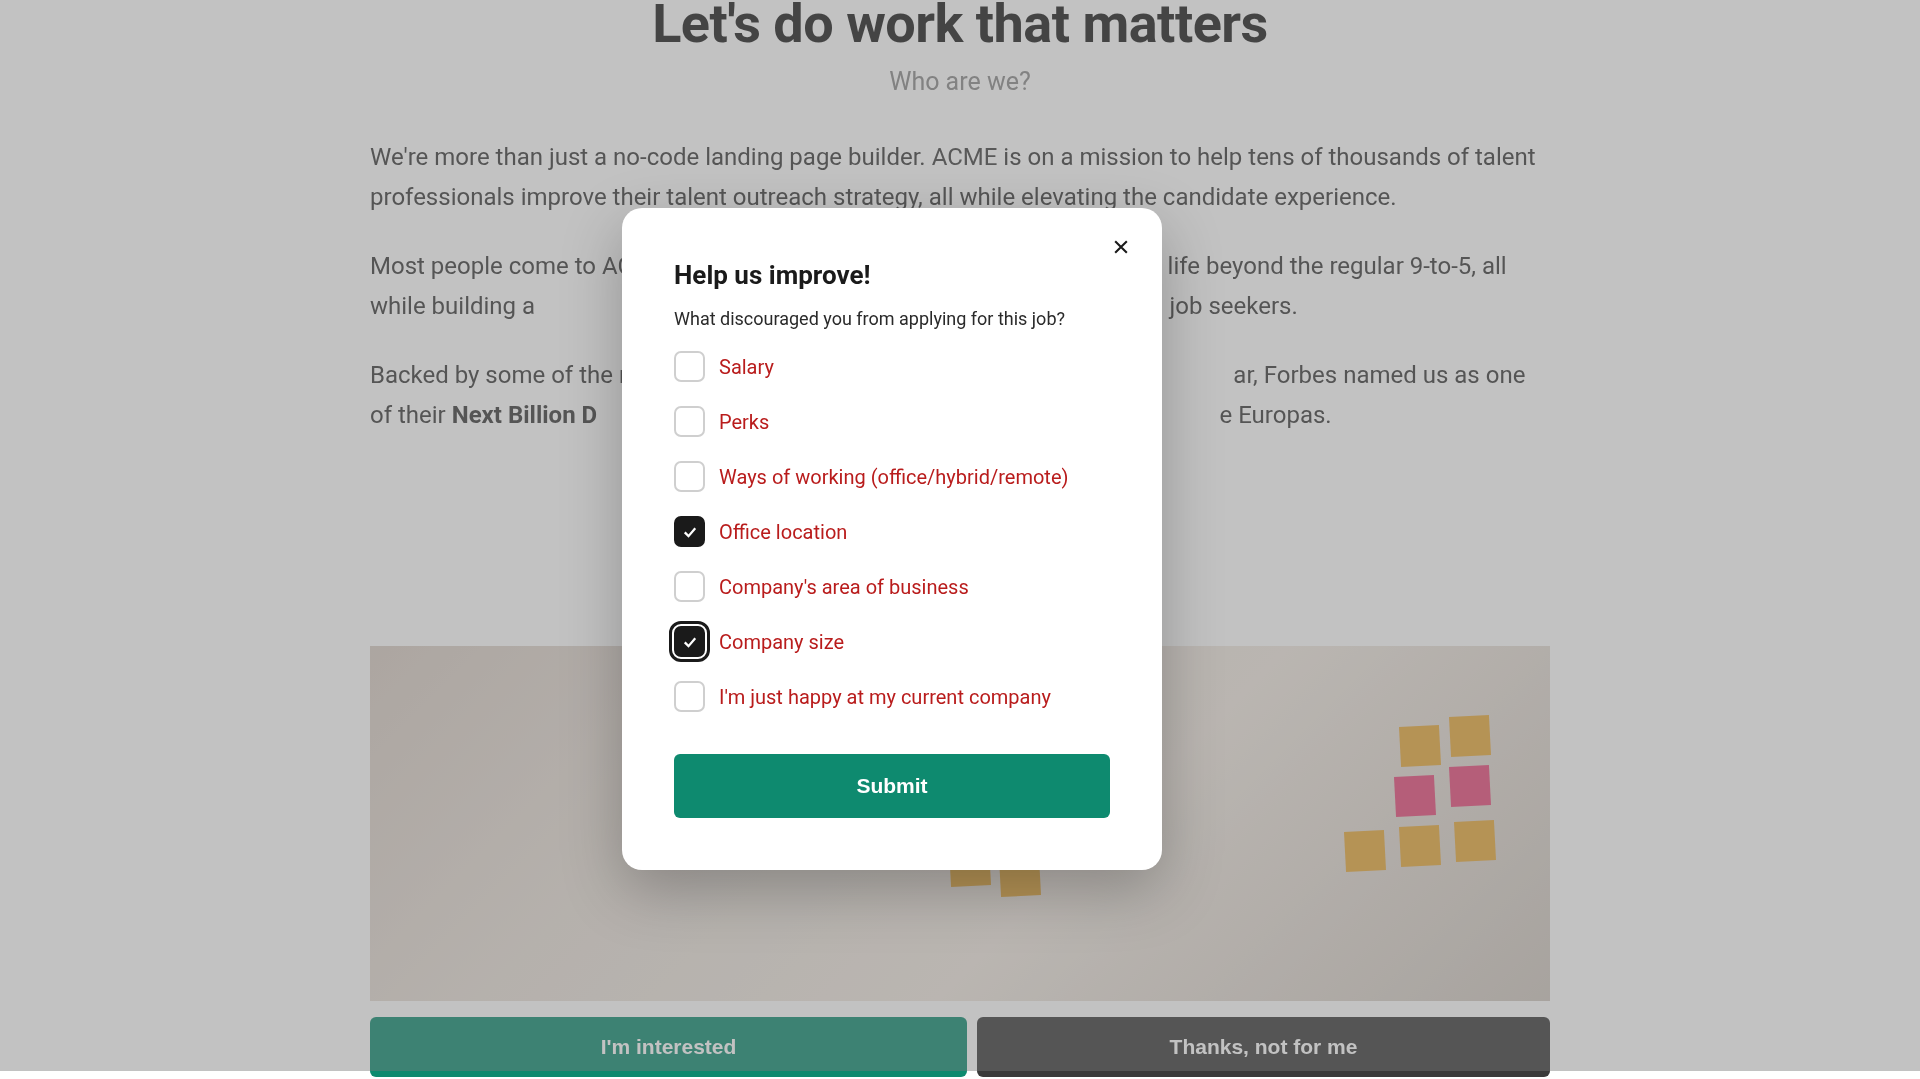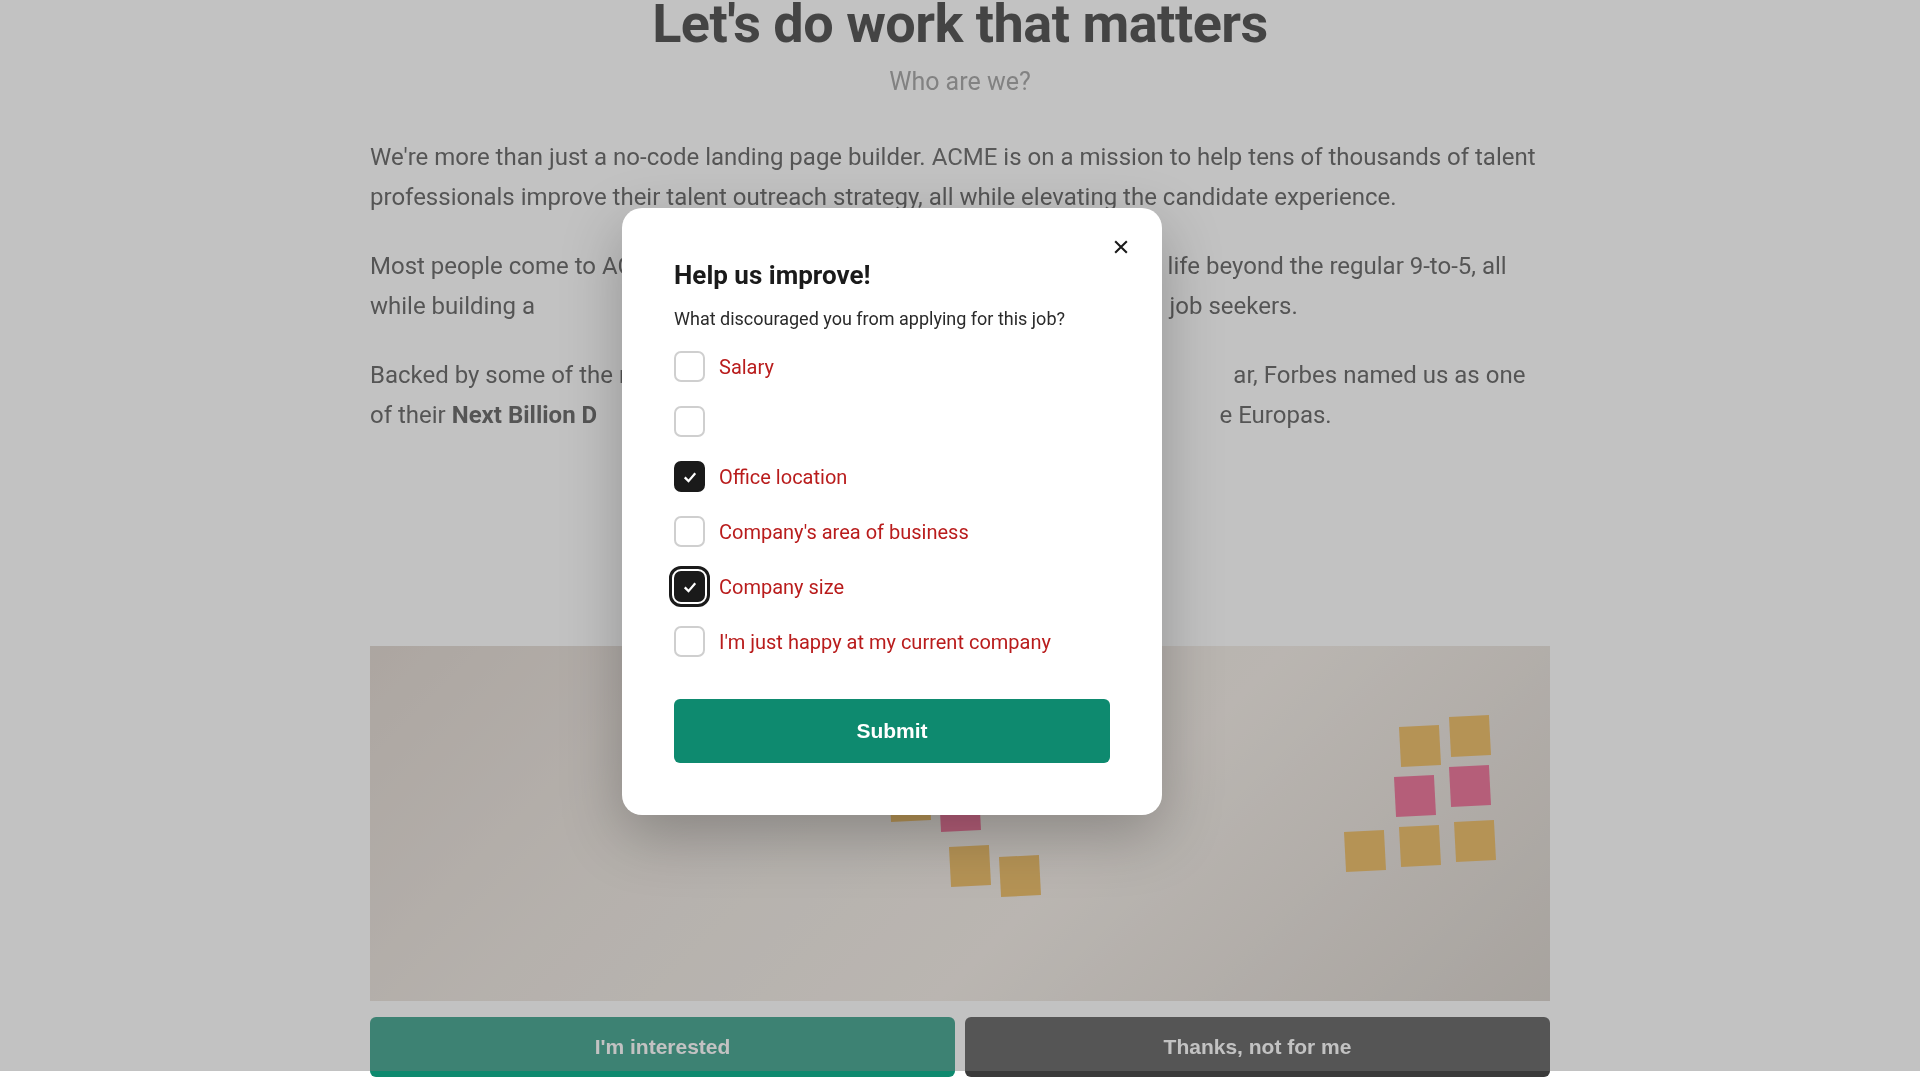--- a/index.html
+++ b/index.html
@@ -80,21 +80,21 @@
     margin-top: 16px;
   }
   .btn-interested {
     flex: 1;
     background: #0e8a6f;
     color: #fff;
     font-size: 21px;
     font-weight: 600;
     border: none;
     border-radius: 6px;
-    padding: 18px 0;
+    padding: 18px 12px;
     cursor: pointer;
   }
   .btn-notforme {
     flex: 1;
     background: #3a3a3a;
     color: #fff;
     font-size: 21px;
     font-weight: 600;
     border: none;
     border-radius: 6px;
@@ -247,20 +247,25 @@
     <div class="modal-title">Help us improve!</div>
     <div class="modal-question">What discouraged you from applying for this job?</div>
 
     <div id="options">
         <div class="checkbox-row">
           <div class="checkbox-box"></div>
           <span class="checkbox-label">Salary</span>
         </div>
         <div class="checkbox-row">
           <div class="checkbox-box"></div>
+          <span class="checkbox-label">Perks</span>
+        </div>
+        <div class="checkbox-row">
+          <div class="checkbox-box"></div>
+          <span class="checkbox-label">Ways of working (office/hybrid/remote)</span>
         </div>
         <div class="checkbox-row">
           <div class="checkbox-box checked">
             <svg viewBox="0 0 24 24" fill="none">
               <path d="M5 12.5 L10 17.5 L19 7"></path>
             </svg>
           </div>
           <span class="checkbox-label">Office location</span>
         </div>
         <div class="checkbox-row">

